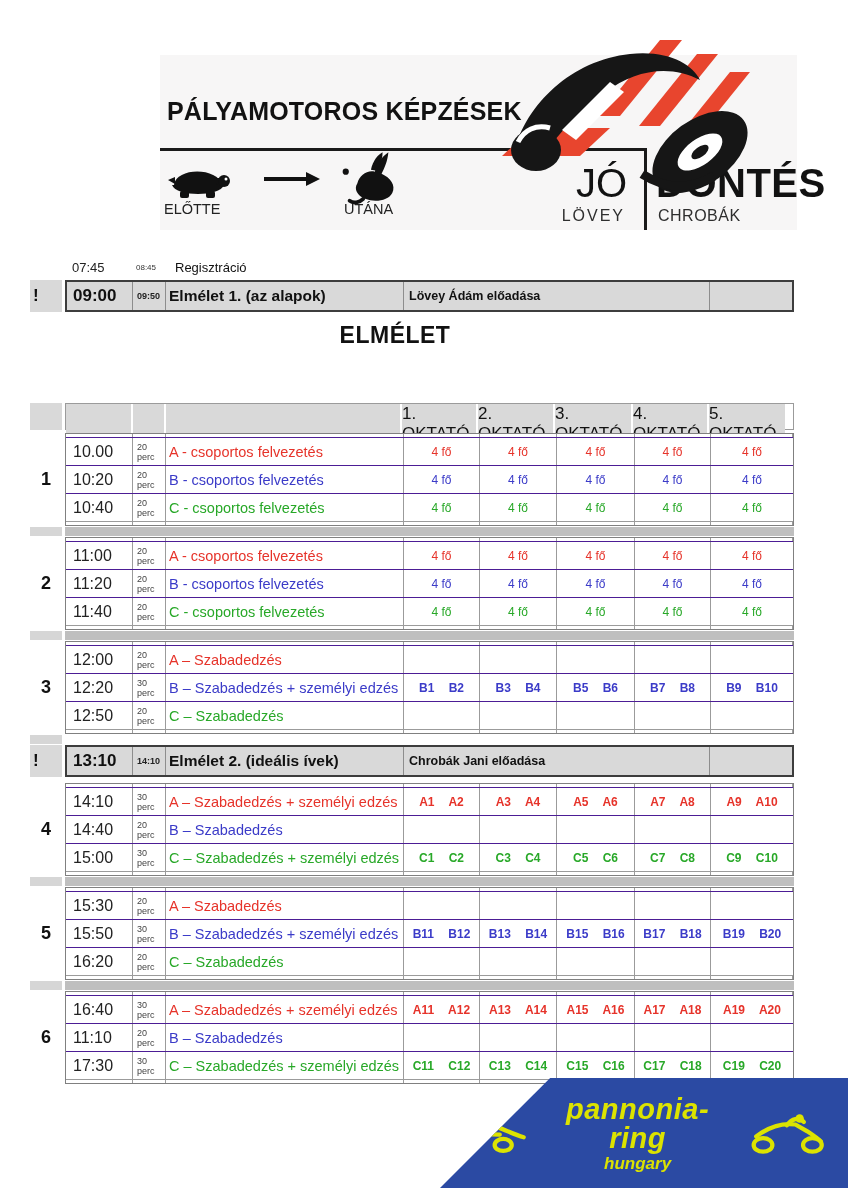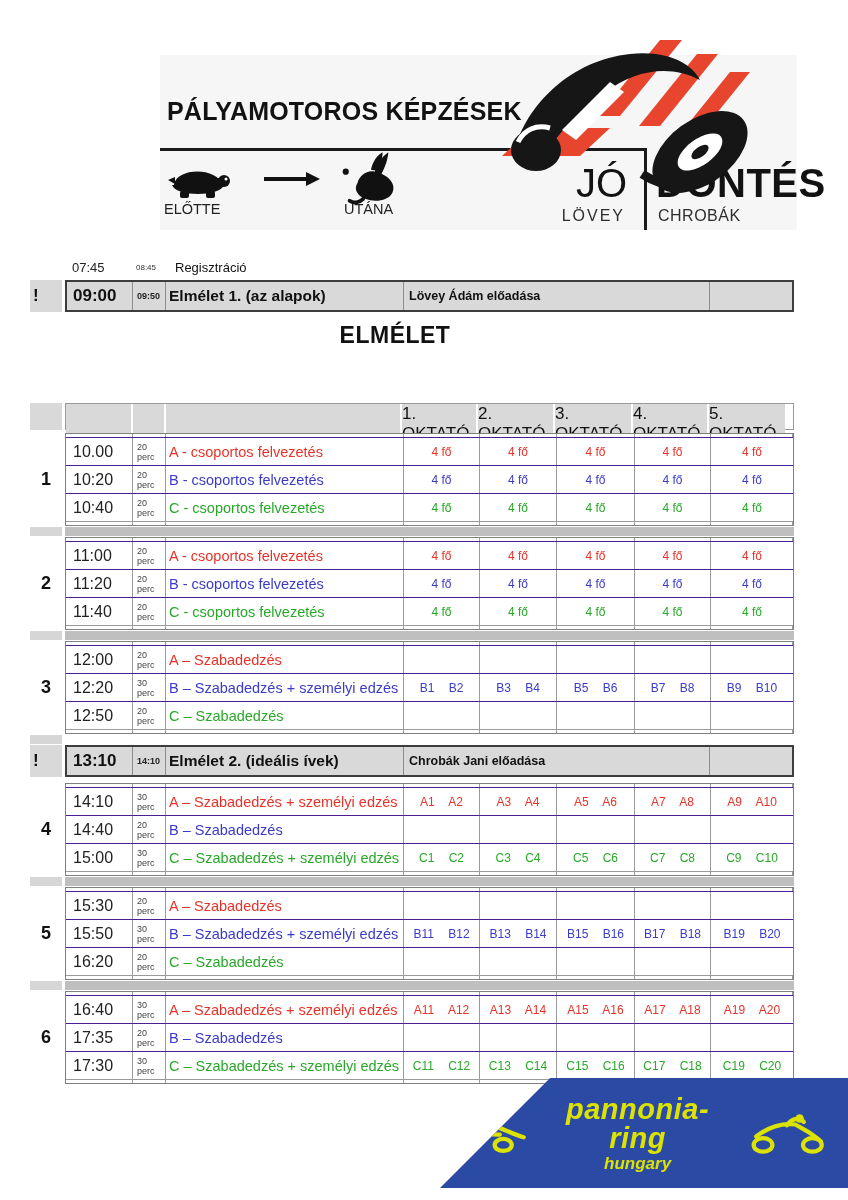--- a/index.html
+++ b/index.html
@@ -62,21 +62,21 @@
   .trow{display:grid;grid-template-columns:67px 33px 238px 76px 77px 78px 76px 82px;height:27px;border-top:1px solid #4c1d95;}
   .sp{display:grid;grid-template-columns:67px 33px 238px 76px 77px 78px 76px 82px;height:3px;}
   .sp.bot{border-top:1px solid #9b9b9b;}
   .sp i{border-right:1px solid #9b9b9b;}
   .c{display:flex;align-items:center;border-right:1px solid #9b9b9b;min-width:0;overflow:hidden;}
   .c:last-child{border-right:none;}
   .t{padding-left:7px;font-size:16px;color:#222;}
   .d{padding-left:4px;font-size:9px;color:#444;}
   .a{padding-left:3px;font-size:14.5px;}
   .i{justify-content:center;font-size:12px;white-space:nowrap;}
-  .codes .i{font-weight:400;word-spacing:11px;}
+  .codes .i{font-weight:700;word-spacing:11px;}
   .rowA .a,.rowA .i{color:#e6332a;}
   .rowB .a,.rowB .i{color:#3b3bc8;}
   .rowC .a,.rowC .i{color:#28a828;}
 
   .band{display:flex;height:9px;margin:1px 0;}
   .bl{width:32px;background:#d6d6d6;margin-right:3px;}
   .bm{width:729px;background:#bfbfbf;}
   .band.pre .bm{background:transparent;}
   .gapv{height:6px;}
 
@@ -529,21 +529,21 @@
             <div class="c t">16:40</div>
             <div class="c d">30 perc</div>
             <div class="c a">A – Szabadedzés + személyi edzés</div>
             <div class="c i">A11 A12</div>
             <div class="c i">A13 A14</div>
             <div class="c i">A15 A16</div>
             <div class="c i">A17 A18</div>
             <div class="c i">A19 A20</div>
           </div>
         <div class="trow rowB">
-            <div class="c t">17:35</div>
+            <div class="c t">11:10</div>
             <div class="c d">20 perc</div>
             <div class="c a">B – Szabadedzés</div>
             <div class="c i"></div>
             <div class="c i"></div>
             <div class="c i"></div>
             <div class="c i"></div>
             <div class="c i"></div>
           </div>
         <div class="trow rowC codes">
             <div class="c t">17:30</div>

